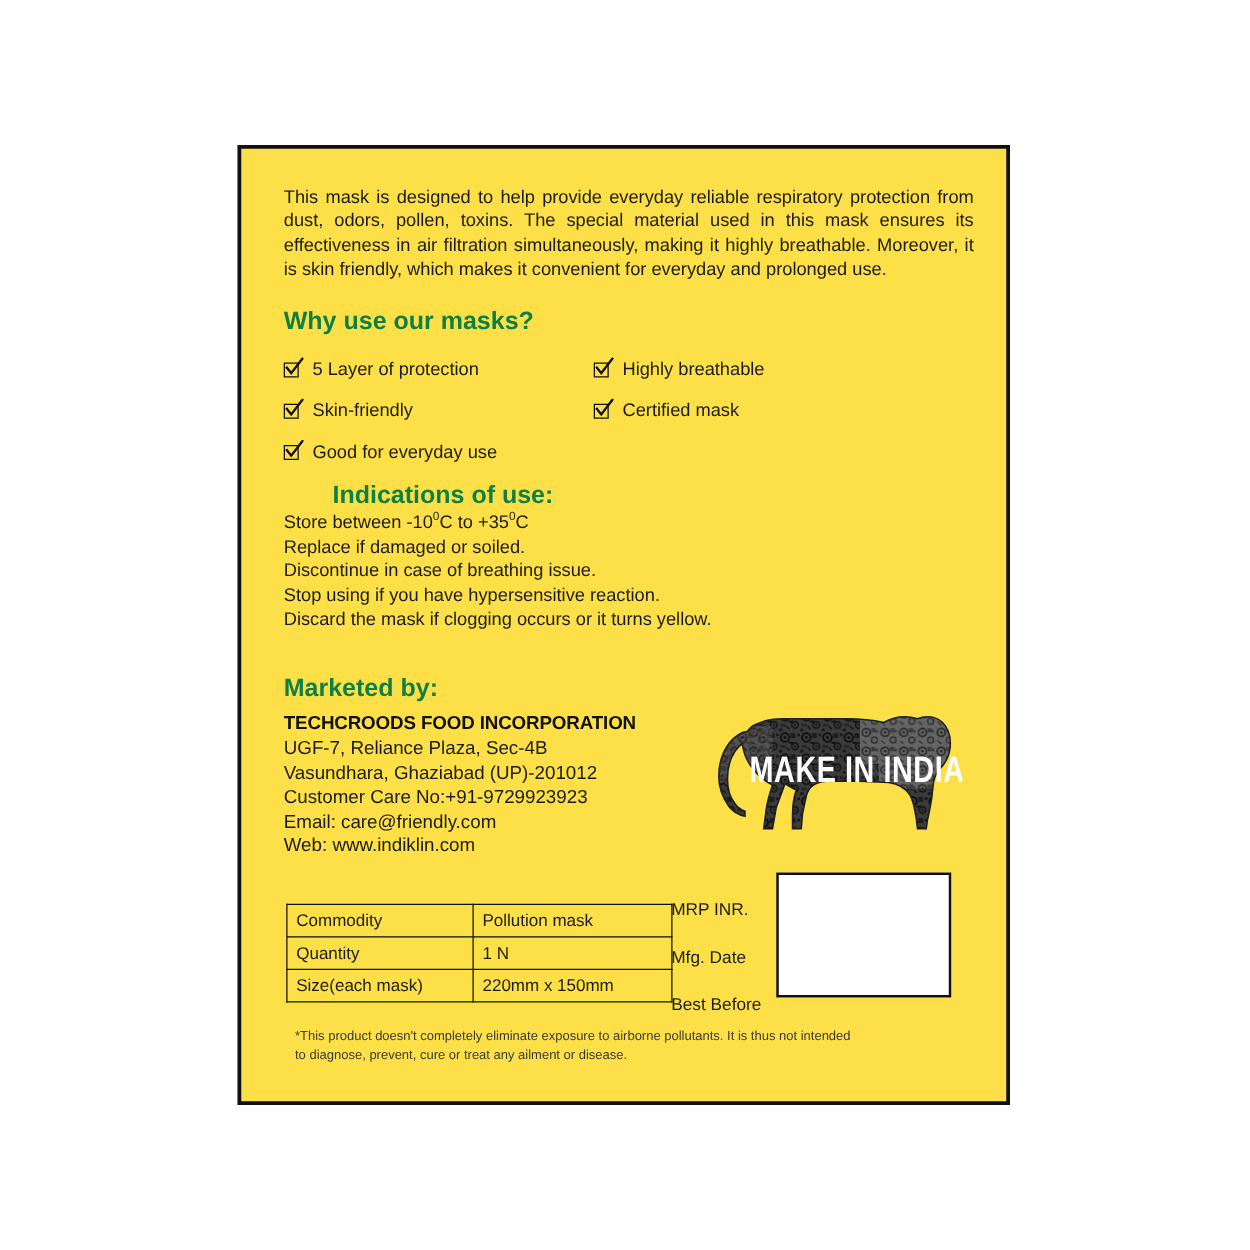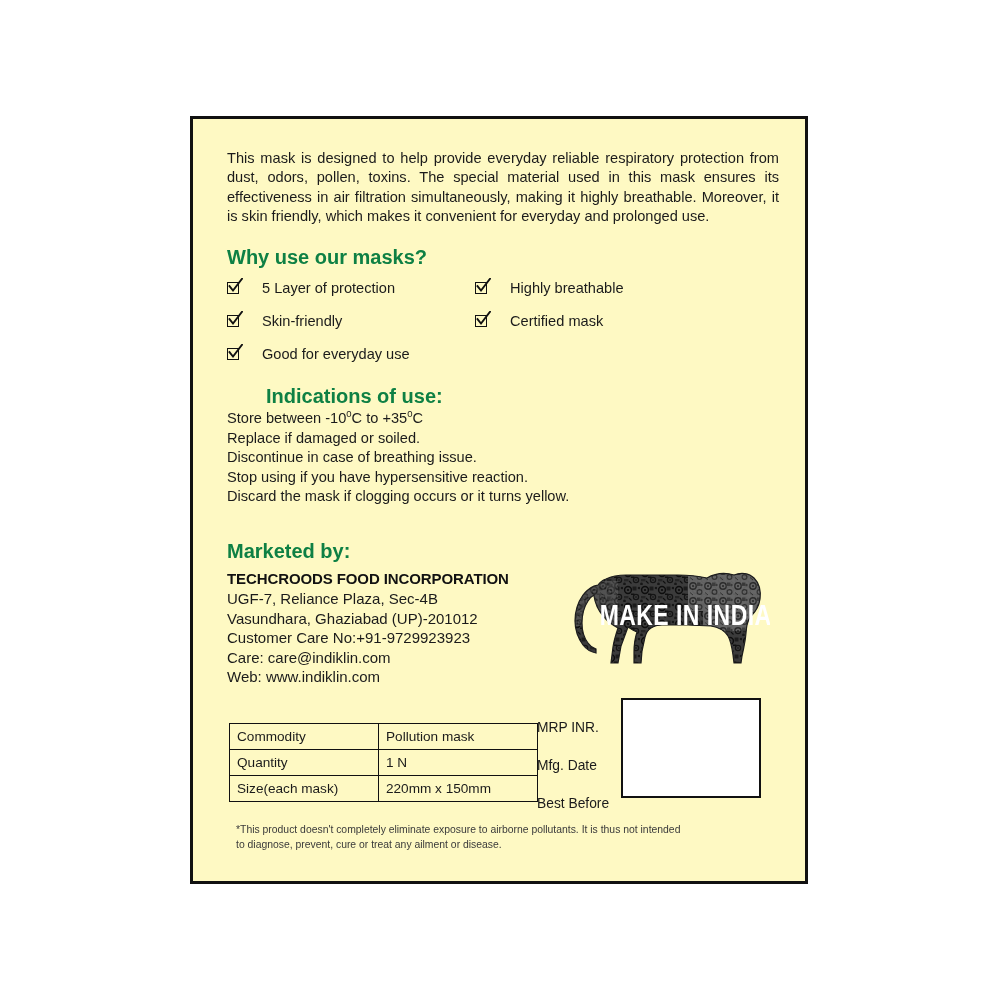--- a/index.html
+++ b/index.html
@@ -17,21 +17,21 @@
   }
 
   
   #label-card {
     position: absolute;
     left: 190px;
     top: 116px;
     width: 618px;
     height: 768px;
     border: 3px solid #111111;
-    background: #fef9c3;
+    background: #fde047;
     box-sizing: border-box;
   }
 
   .inner {
     position: absolute;
     left: 0; top: 0;
     width: 100%; height: 100%;
   }
 
   
@@ -66,22 +66,22 @@
     position: absolute;
     left: 34px;
     top: 160px;
     width: 500px;
     display: grid;
     grid-template-columns: 248px 248px;
     grid-auto-rows: 33px;
   }
   .benefit-item {
     display: flex;
-    align-items: flex-start;
-    gap: 20px;
+    align-items: center;
+    gap: 8px;
   }
   .checkbox-icon {
     position: relative;
     width: 15px;
     height: 15px;
     flex: 0 0 15px;
     margin-top: 2px;
   }
   .checkbox-icon .box {
     position: absolute;
@@ -295,21 +295,21 @@
       <div class="indication-line">Discard the mask if clogging occurs or it turns yellow.</div>
     </div>
 
     <div id="marketed-heading" class="green-heading">Marketed by:</div>
 
     <div id="marketer-block">
       <div id="marketer-name">TECHCROODS FOOD INCORPORATION</div>
       <div class="marketer-line">UGF-7, Reliance Plaza, Sec-4B</div>
       <div class="marketer-line">Vasundhara, Ghaziabad (UP)-201012</div>
       <div class="marketer-line">Customer Care No:+91-9729923923</div>
-      <div class="marketer-line">Care: care@indiklin.com</div>
+      <div class="marketer-line">Email: care@friendly.com</div>
       <div class="marketer-line">Web: www.indiklin.com</div>
     </div>
 
     <div id="make-in-india-logo">
       <svg viewBox="0 0 232 128" xmlns="http://www.w3.org/2000/svg">
         <defs>
           <pattern id="gearTexture" width="17" height="17" patternUnits="userSpaceOnUse">
             <rect width="17" height="17" fill="#3b3b3b"></rect>
             <circle cx="5" cy="5" r="3.4" fill="none" stroke="#0d0d0d" stroke-width="1.5"></circle>
             <circle cx="5" cy="5" r="1.1" fill="#0b0b0b"></circle>

